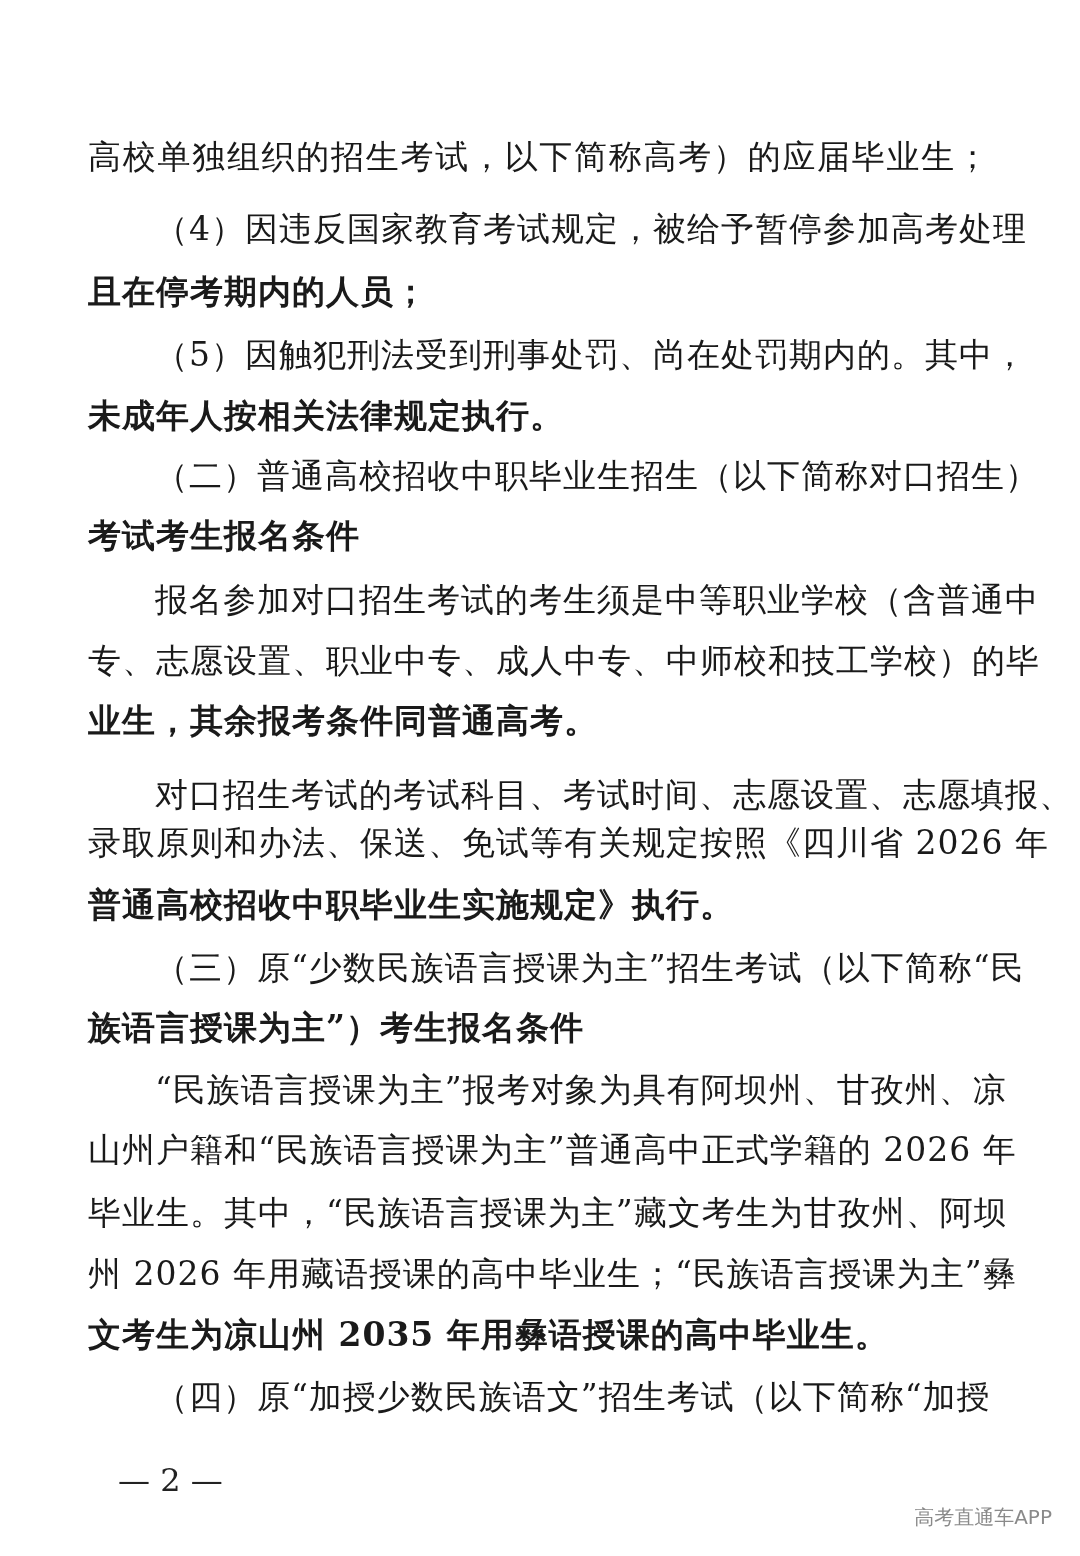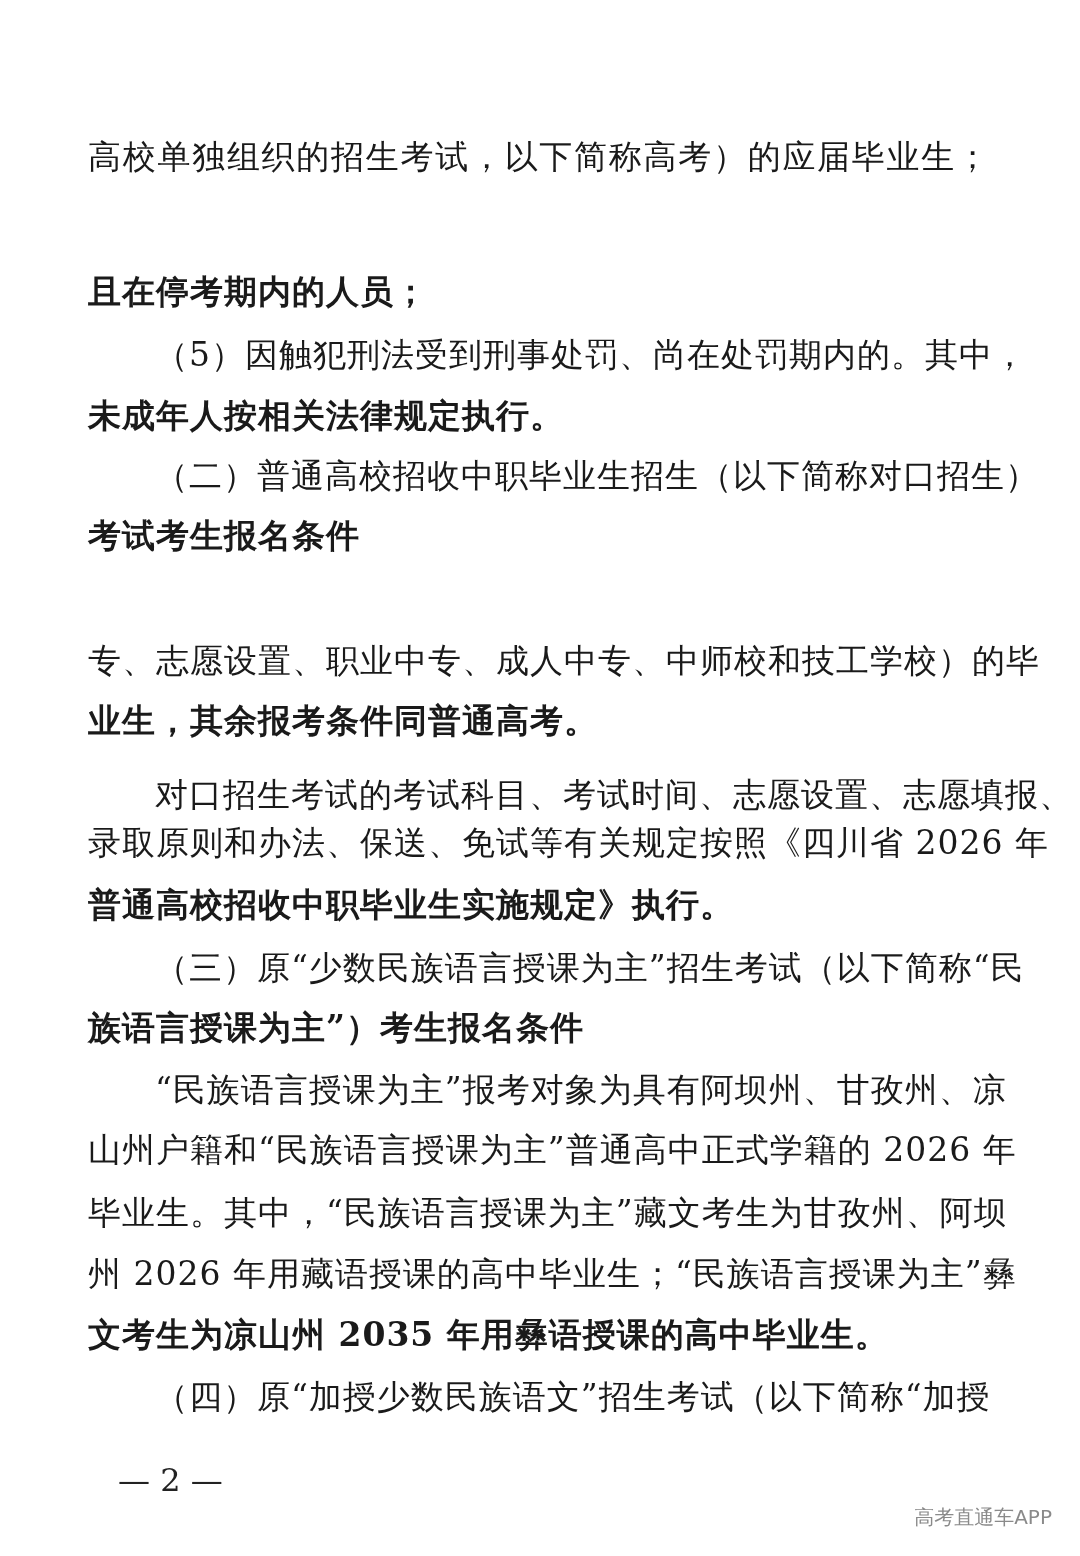--- a/index.html
+++ b/index.html
@@ -60,25 +60,27 @@
     color: #8a8a8a;
     white-space: nowrap;
   }
 </style>
 </head>
 <body>
 
 <div class="page">
 
   <div class="line" style="top:135px;">高校单独组织的招生考试，以下简称高考）的应届毕业生；</div>
+  <div class="line indent" style="top:207px;">（4）因违反国家教育考试规定，被给予暂停参加高考处理</div>
   <div class="line short" style="top:270px;">且在停考期内的人员；</div>
   <div class="line indent" style="top:333px;">（5）因触犯刑法受到刑事处罚、尚在处罚期内的。其中，</div>
   <div class="line short" style="top:394px;">未成年人按相关法律规定执行。</div>
   <div class="line indent" style="top:454px;">（二）普通高校招收中职毕业生招生（以下简称对口招生）</div>
   <div class="line short" style="top:514px;">考试考生报名条件</div>
+  <div class="line indent" style="top:578px;">报名参加对口招生考试的考生须是中等职业学校（含普通中</div>
   <div class="line" style="top:639px;">专、志愿设置、职业中专、成人中专、中师校和技工学校）的毕</div>
   <div class="line short" style="top:699px;">业生，其余报考条件同普通高考。</div>
   <div class="line indent" style="top:761px;margin-top:12px;">对口招生考试的考试科目、考试时间、志愿设置、志愿填报、</div>
   <div class="line" style="top:821px;">录取原则和办法、保送、免试等有关规定按照《四川省 2026 年</div>
   <div class="line short" style="top:883px;">普通高校招收中职毕业生实施规定》执行。</div>
   <div class="line indent" style="top:946px;">（三）原“少数民族语言授课为主”招生考试（以下简称“民</div>
   <div class="line short" style="top:1006px;">族语言授课为主”）考生报名条件</div>
   <div class="line indent" style="top:1068px;">“民族语言授课为主”报考对象为具有阿坝州、甘孜州、凉</div>
   <div class="line" style="top:1128px;">山州户籍和“民族语言授课为主”普通高中正式学籍的 2026 年</div>
   <div class="line" style="top:1191px;">毕业生。其中，“民族语言授课为主”藏文考生为甘孜州、阿坝</div>

